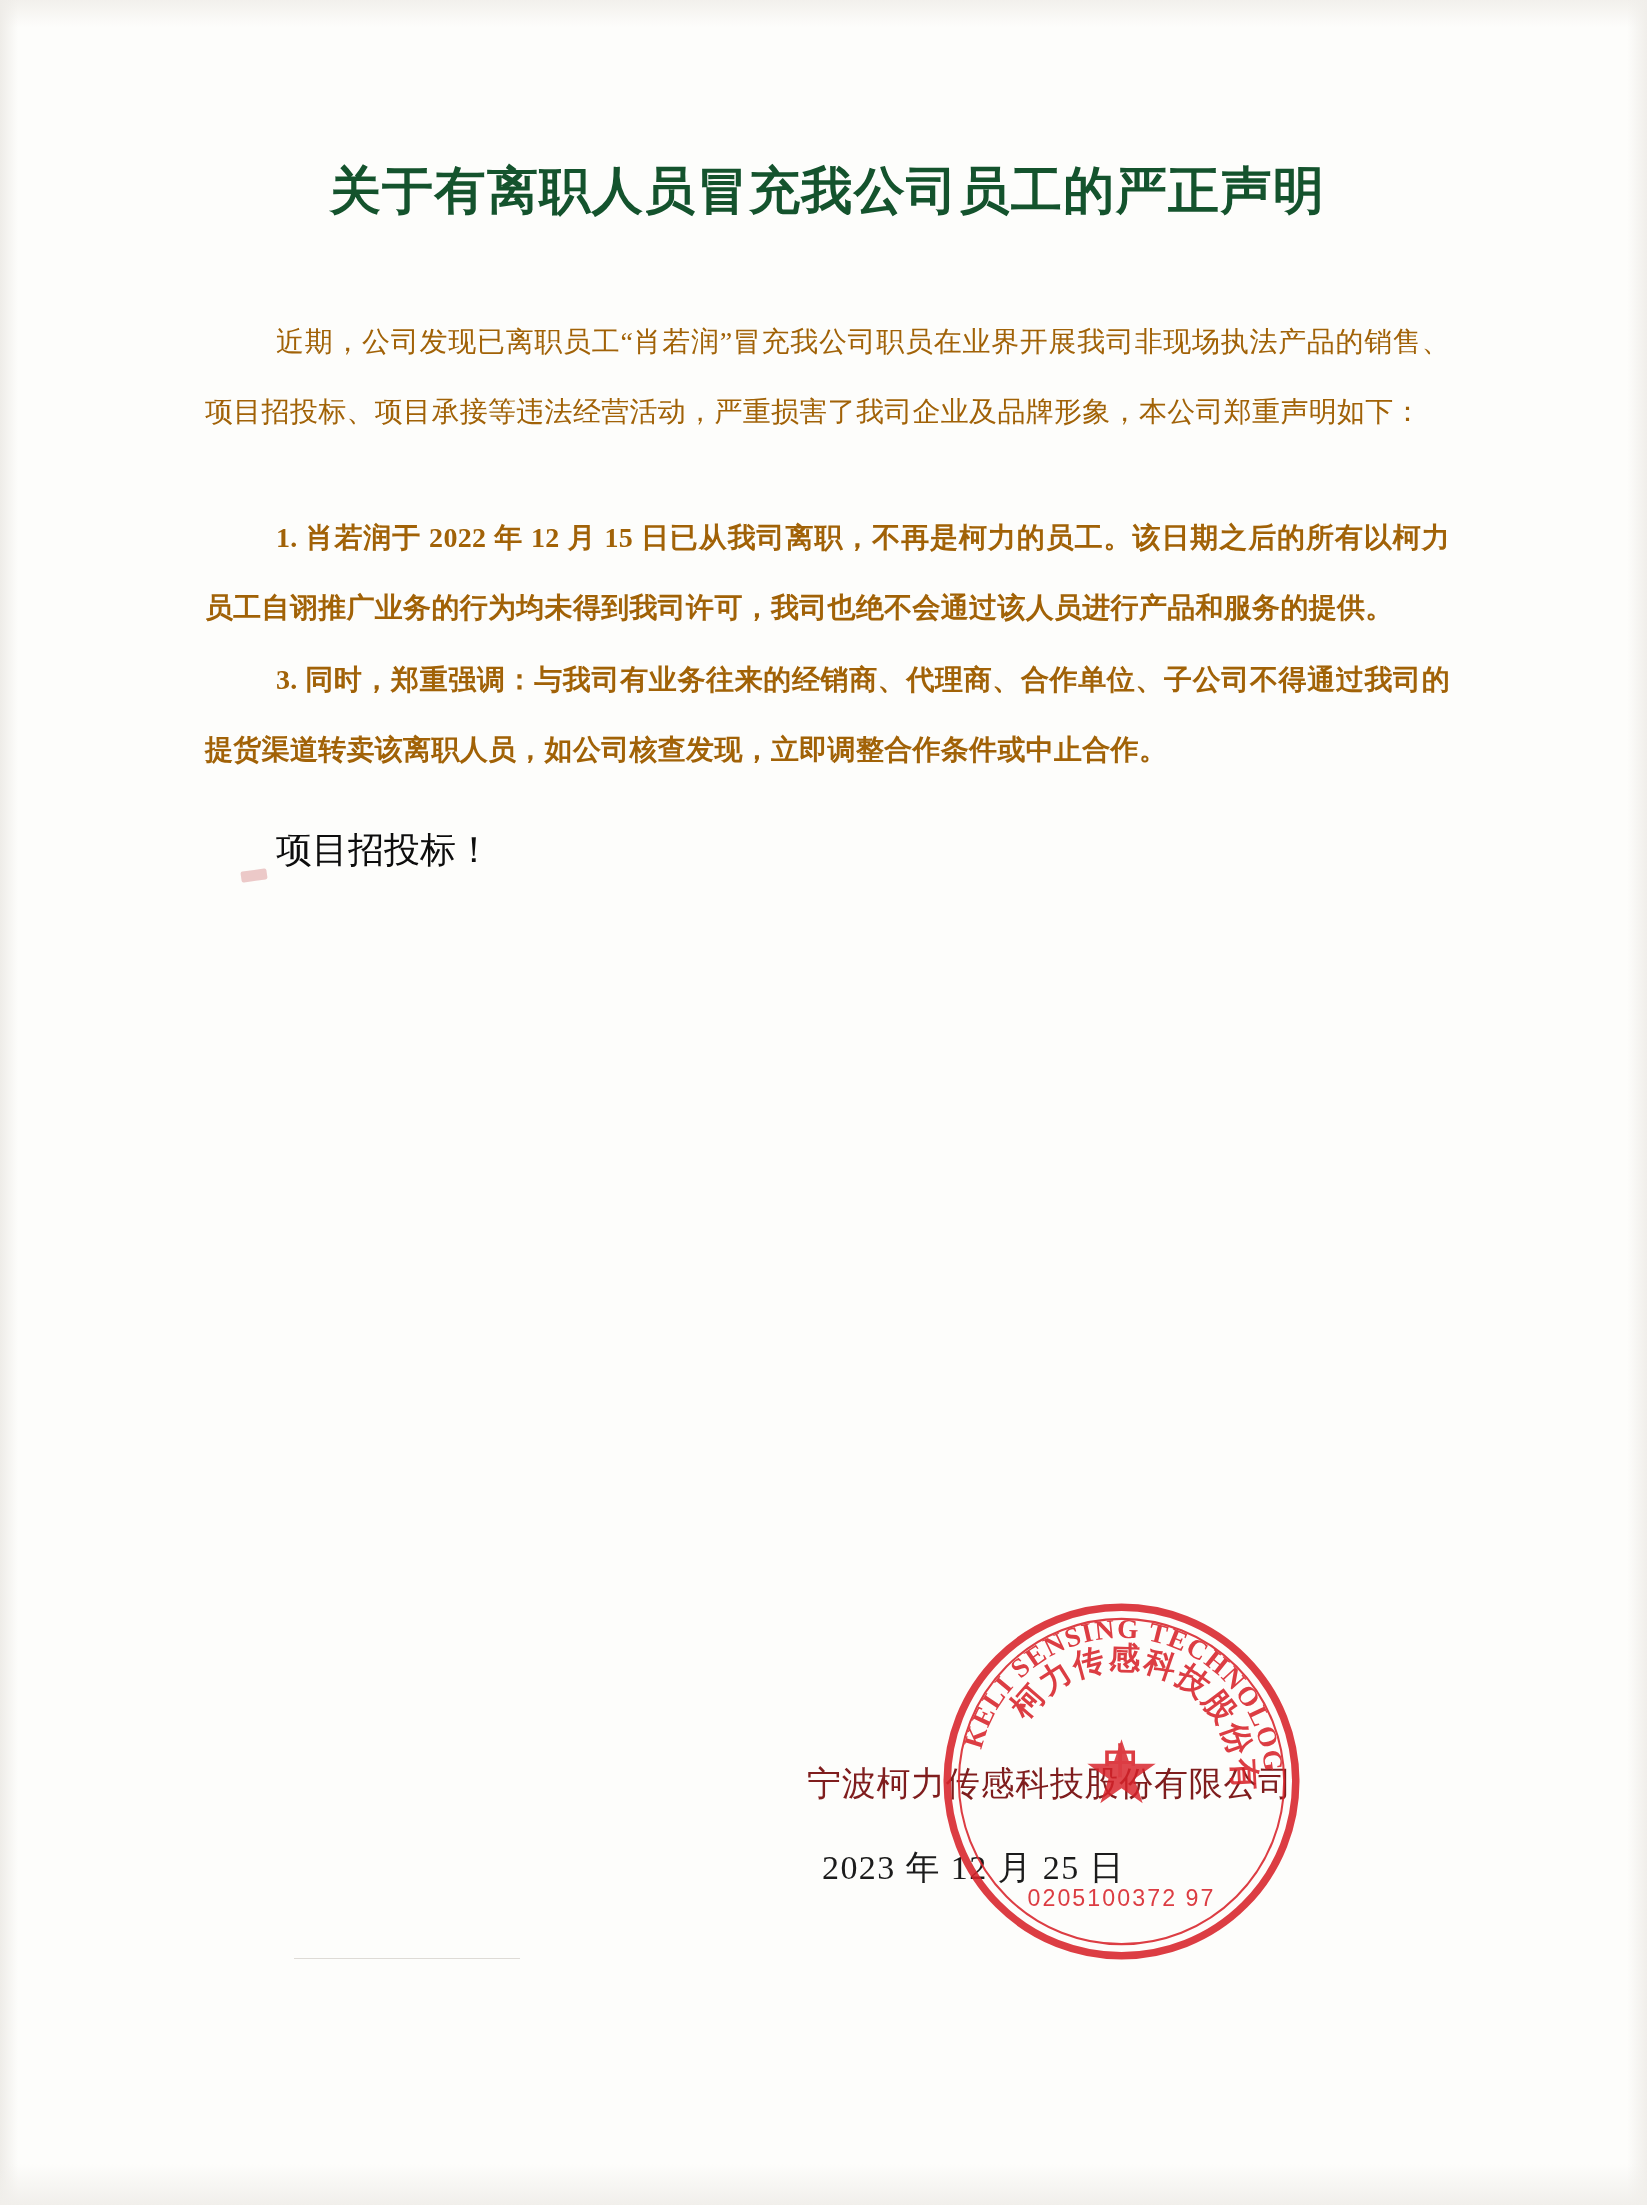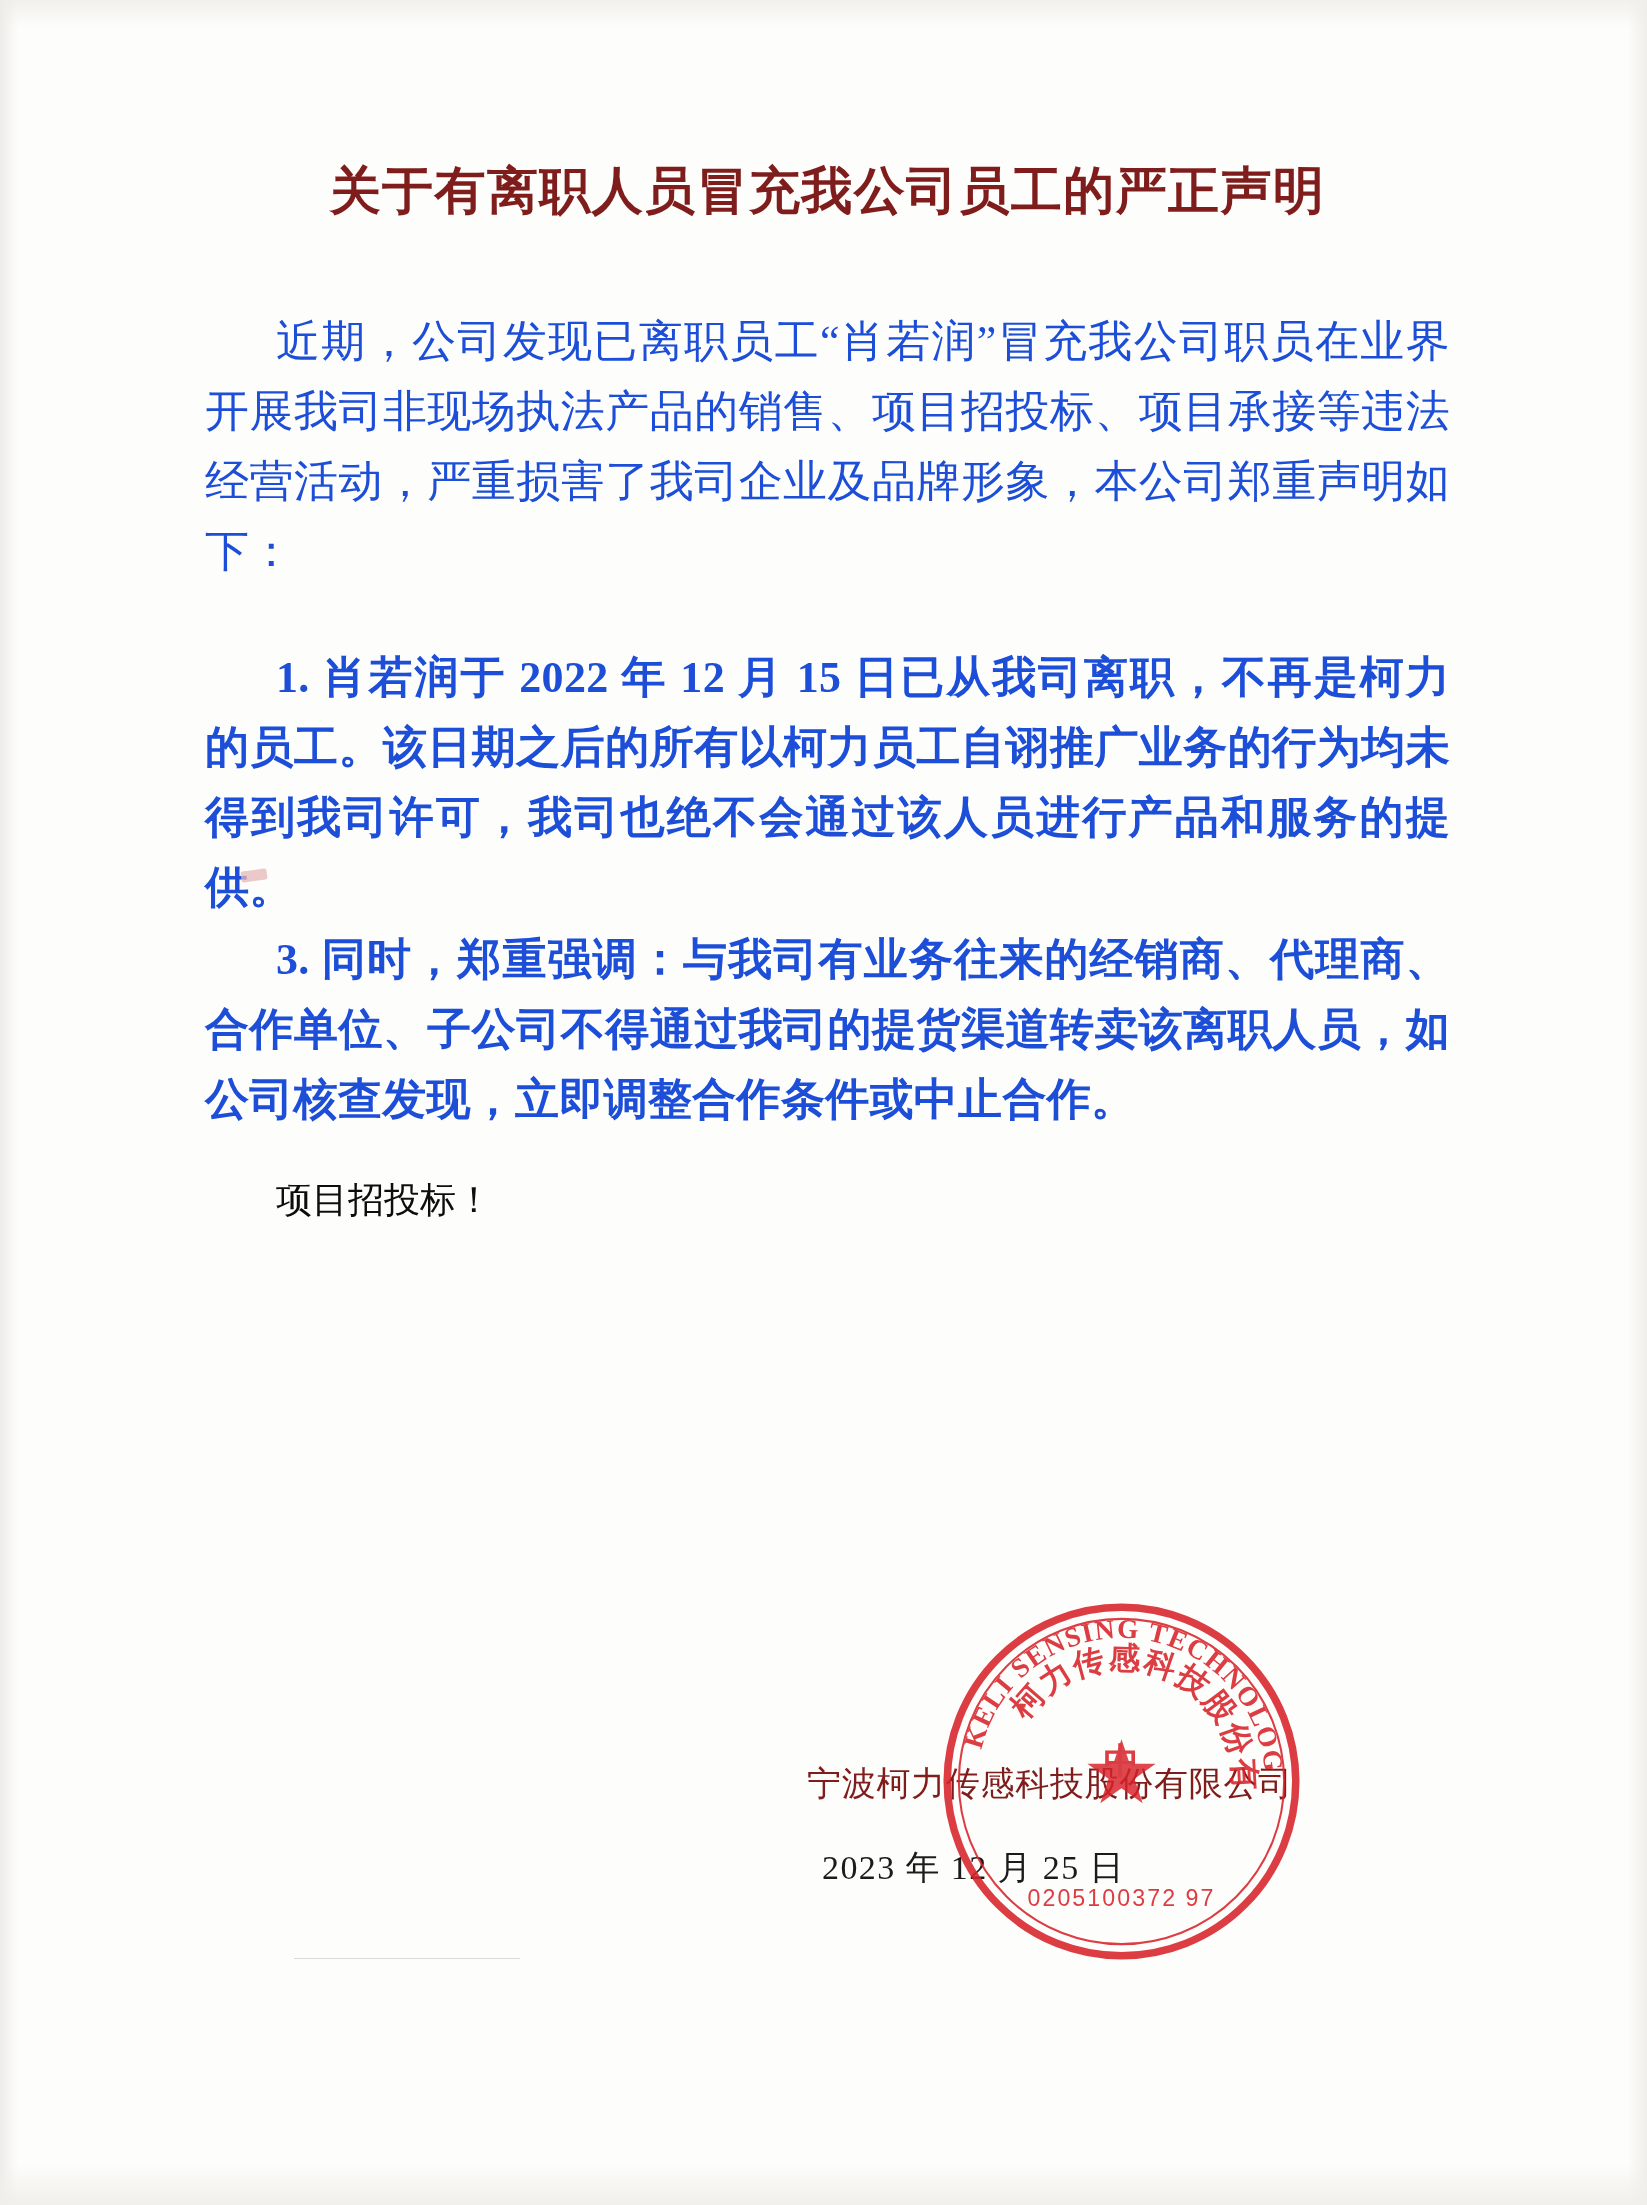--- a/index.html
+++ b/index.html
@@ -54,36 +54,36 @@
     width: 1245px;
   }
 
   .doc-title {
     margin-top: 157px;
     text-align: center;
     font-family: "Liberation Sans", "DejaVu Sans", sans-serif;
     font-weight: bold;
     font-size: 51px;
     letter-spacing: 1.4px;
-    color: #7f1d1d;
+    color: #14532d;
     white-space: nowrap;
   }
 
   .body-block {
     margin-top: 81px;
   }
 
   p.para {
     margin: 0 0 2.7px 0;
-    font-size: 44px;
+    font-size: 28px;
     line-height: 70px;
     text-align: justify;
     text-justify: inter-ideograph;
     text-indent: 71px;
-    color: #1d4ed8;
+    color: #a16207;
     letter-spacing: 0.3px;
   }
 
   p.para.numbered {
     text-indent: 71px;
     font-weight: bold;
   }
 
   .gap-after-intro { height: 53px; }
 

